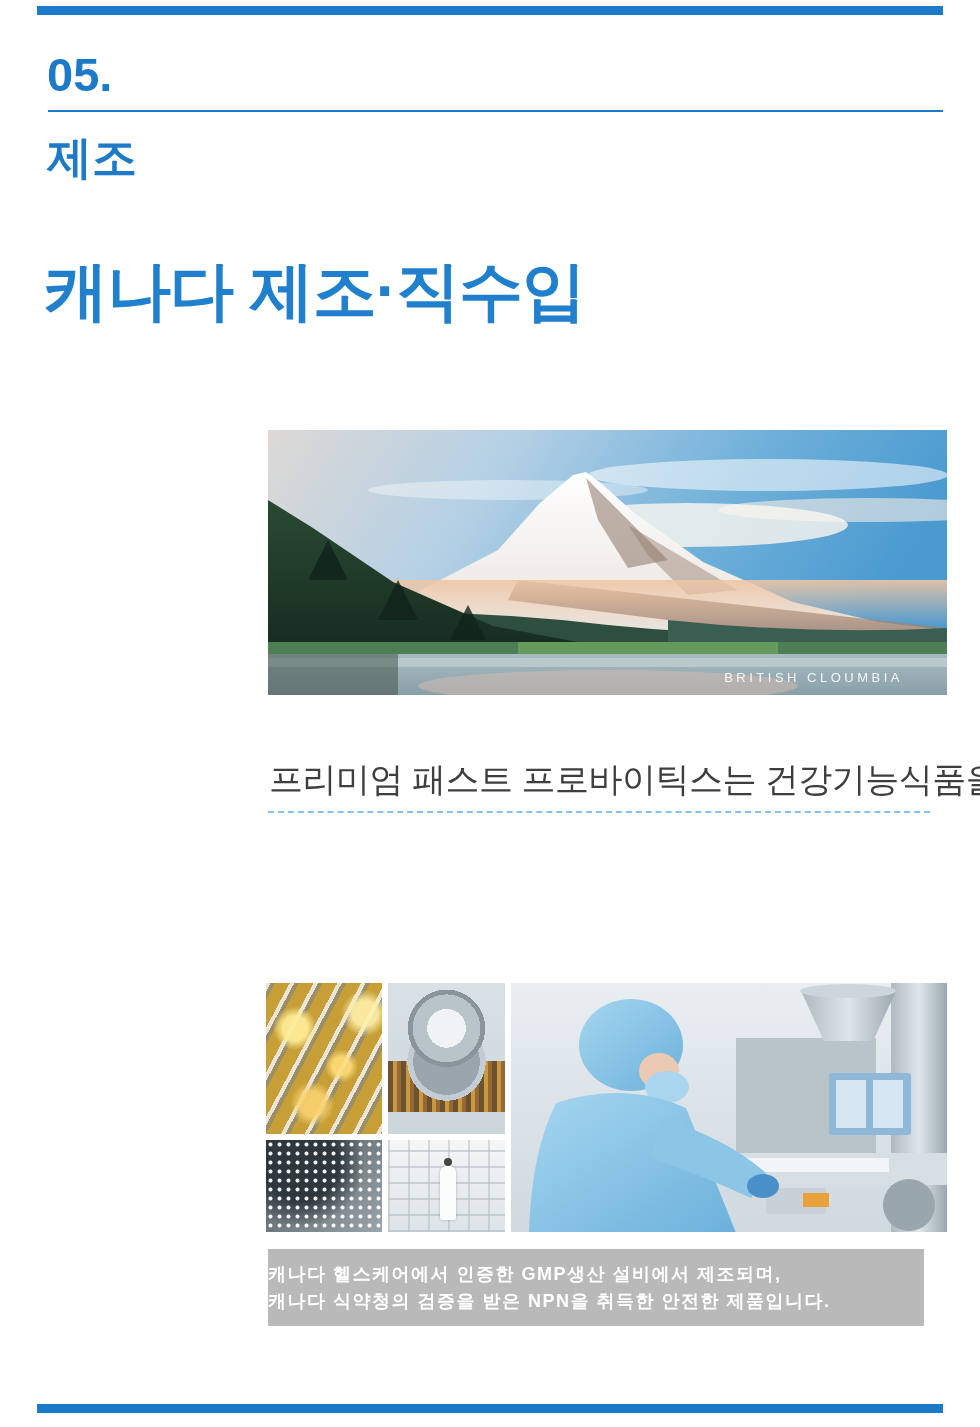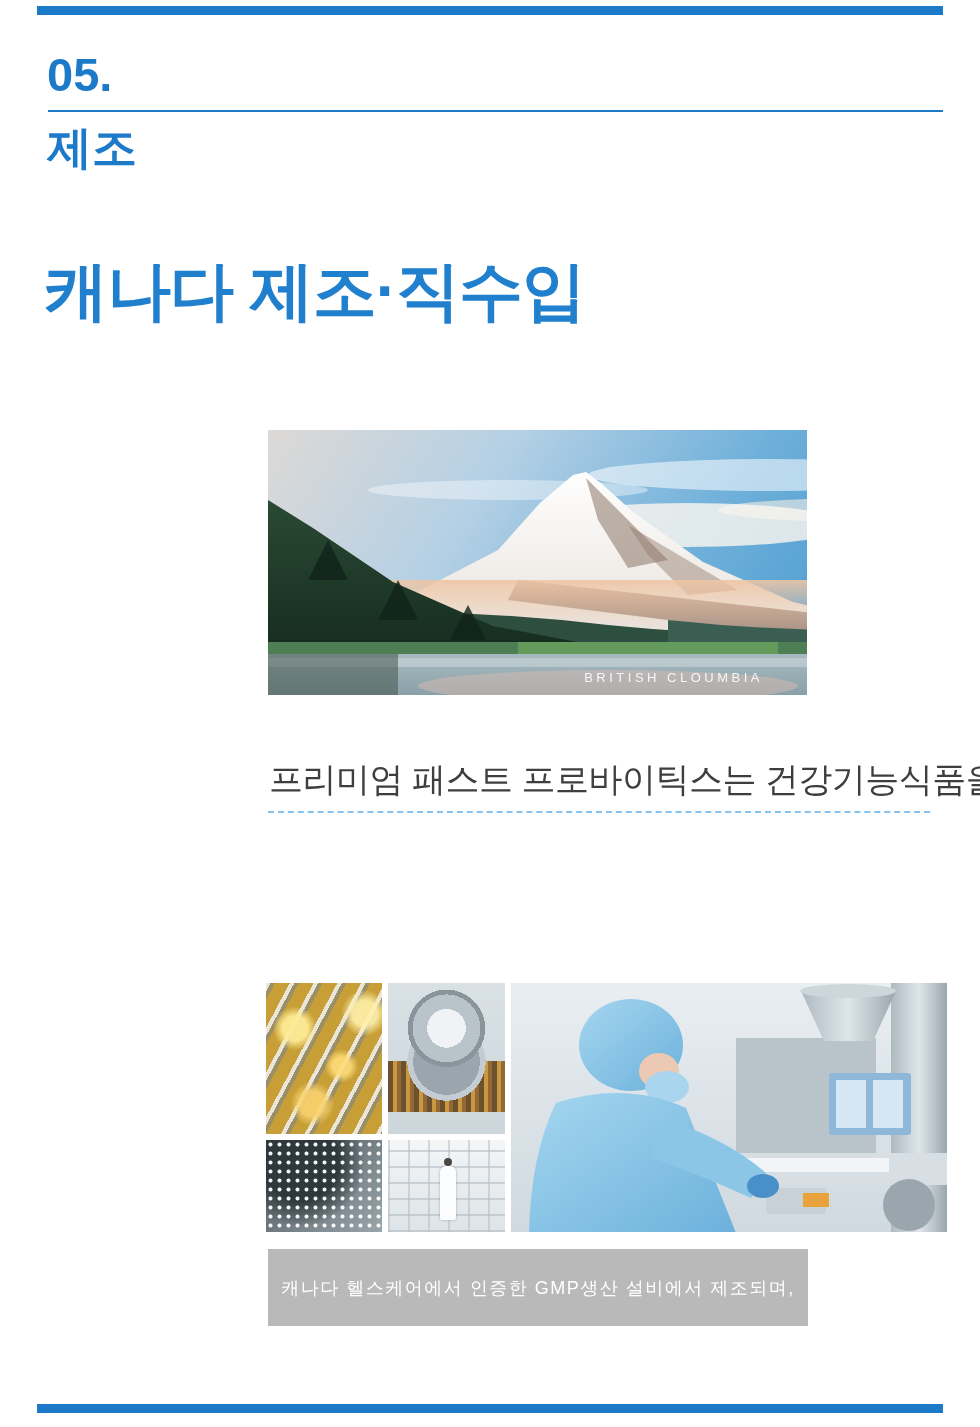--- a/index.html
+++ b/index.html
@@ -10,30 +10,30 @@
   .accent-bar { position:absolute; left:37px; width:906px; height:9px; background:#1d7ac8; }
   .bar-top { top:6px; }
   .bar-bottom { top:1404px; }
 
   .sec-num {
     position:absolute; left:47px; top:50px; font-size:47px; line-height:50px;
     font-weight:bold; color:#1d7ac8;
   }
   .rule { position:absolute; left:48px; top:110px; width:895px; height:2px; background:#1d7ac8; }
   .sec-label {
-    position:absolute; left:47px; top:122px; font-size:45px; line-height:52px;
+    position:absolute; left:47px; top:132px; font-size:45px; line-height:52px;
     font-weight:bold; color:#1d7ac8;
   }
   .page-title {
     position:absolute; left:44px; top:254px; font-size:64px; line-height:74px;
     font-weight:bold; color:#2180cd; letter-spacing:-1px;
   }
 
   
-  .hero { position:absolute; left:268px; top:430px; width:539px; height:265px; overflow:hidden;text-align:center; }
+  .hero { position:absolute; left:268px; top:430px; width:679px; height:265px; overflow:hidden;text-align:center; }
   .hero svg { display:block; }
   .hero-caption {
     position:absolute; right:44px; bottom:10px; color:rgba(255,255,255,0.88);
     font-size:13px; letter-spacing:3.5px; font-weight:500;
   }
 
   
   .para { position:absolute; left:268px; top:757px; width:662px; }
   .para-row {
     font-size:34px; line-height:44px; color:#3e3e3e; font-weight:500;
@@ -80,23 +80,23 @@
       linear-gradient(#f4f6f7, #dde3e7);
   }
   .warehouse-person { position:absolute; left:52px; top:26px; width:16px; height:54px;
     background:#fbfcfd; border-radius:6px 6px 2px 2px; box-shadow:0 0 3px rgba(120,130,140,.6); }
   .warehouse-person::before { content:""; position:absolute; left:4px; top:-8px; width:8px; height:8px;
     border-radius:50%; background:#4a4644; }
   .tile-worker { left:245px; top:0; width:436px; height:249px; background:#dfe7ec; }
 
   
   .footnote {
-    position:absolute; left:268px; top:1249px; width:540px; height:77px;
+    position:absolute; left:268px; top:1249px; width:656px; height:77px;
     background:#b9b9b9; display:flex; flex-direction:column; justify-content:center;
-    align-items:center; gap:3px;
+    gap:3px;font-weight:bold;
   }
   .footnote-line { color:#ffffff; font-size:18px; line-height:24px; letter-spacing:1.5px; white-space:nowrap; }
 </style>
 </head>
 <body>
 
 <div class="page">
 
   <div class="accent-bar bar-top"></div>
 
@@ -202,17 +202,18 @@
         <ellipse cx="156" cy="104" rx="22" ry="16" fill="#a9d6ee"></ellipse>
         <path d="M45,120 Q115,98 175,125 L225,250 L18,250 Q20,170 45,120 Z" fill="url(#suit)"></path>
         <path d="M150,135 Q215,155 255,190 L240,215 Q185,190 140,175 Z" fill="#8cc6e6"></path>
         <ellipse cx="252" cy="203" rx="16" ry="12" fill="#4a90c8"></ellipse>
       </svg>
     </div>
   </div>
 
   <div class="footnote">
     <span class="footnote-line">캐나다 헬스케어에서 인증한 GMP생산 설비에서 제조되며,</span>
+    <span class="footnote-line">캐나다 식약청의 검증을 받은 NPN을 취득한 안전한 제품입니다.</span>
   </div>
 
   <div class="accent-bar bar-bottom"></div>
 
 </div>
 
 </body></html>

